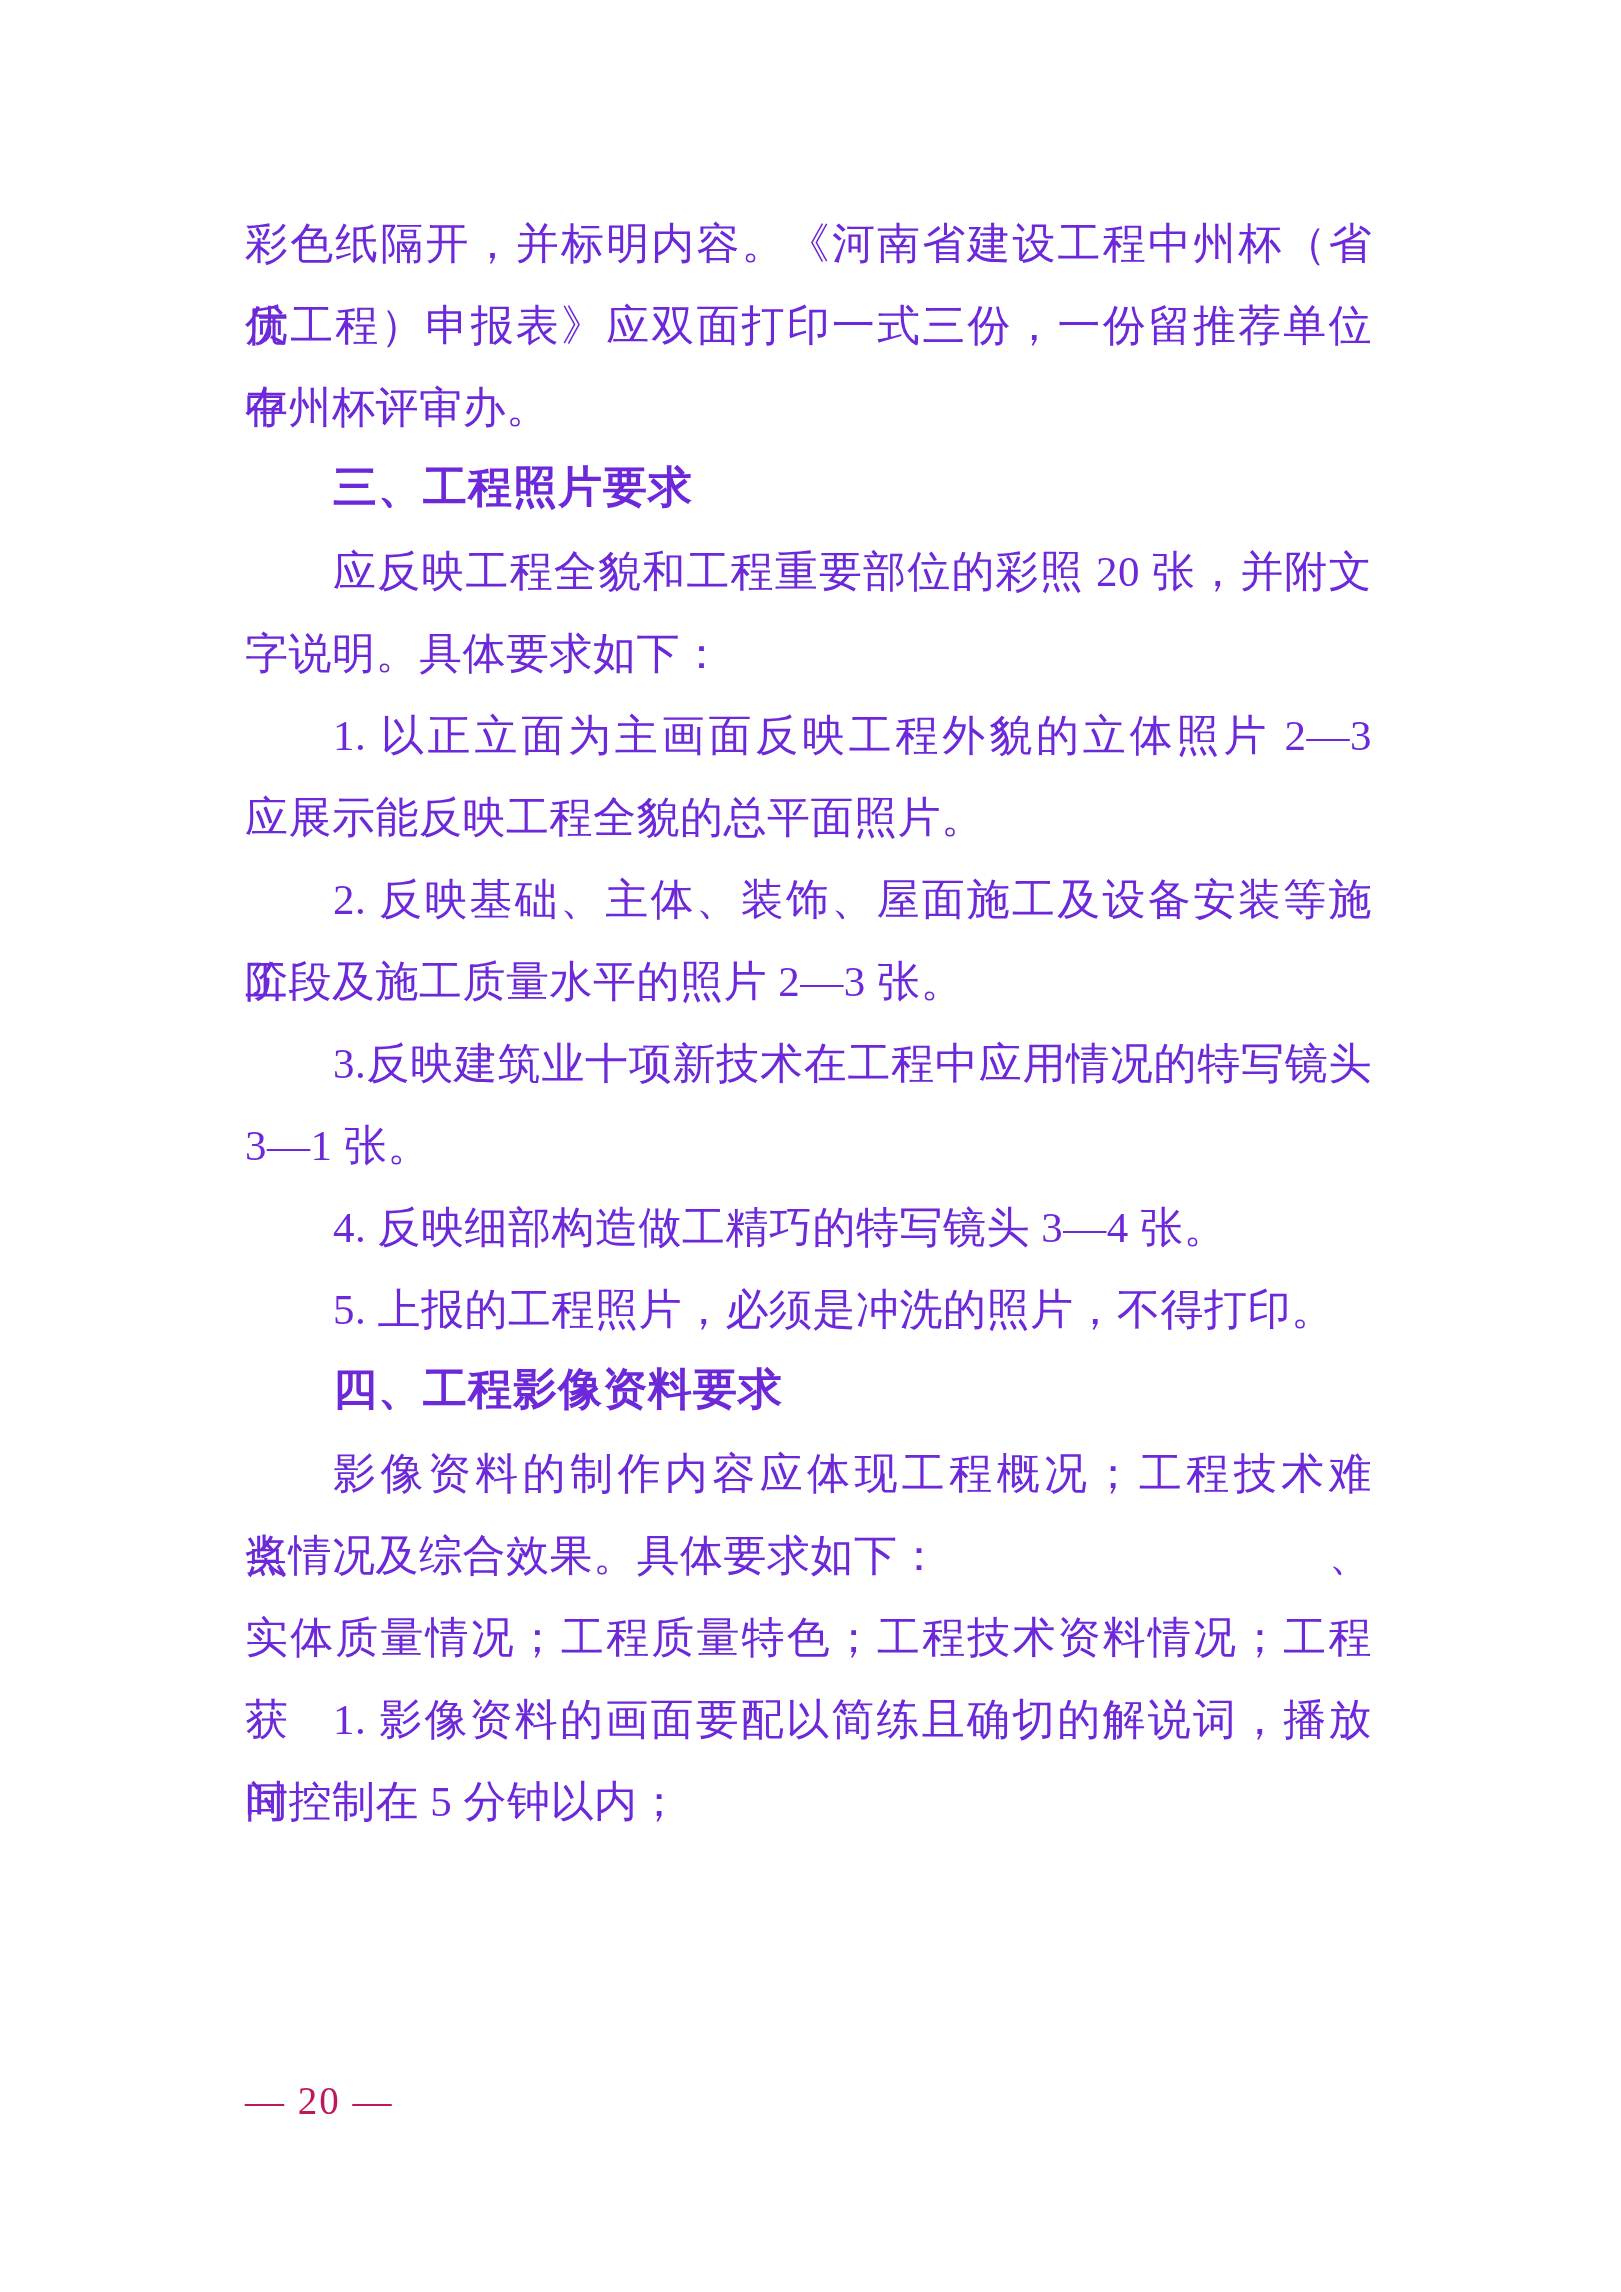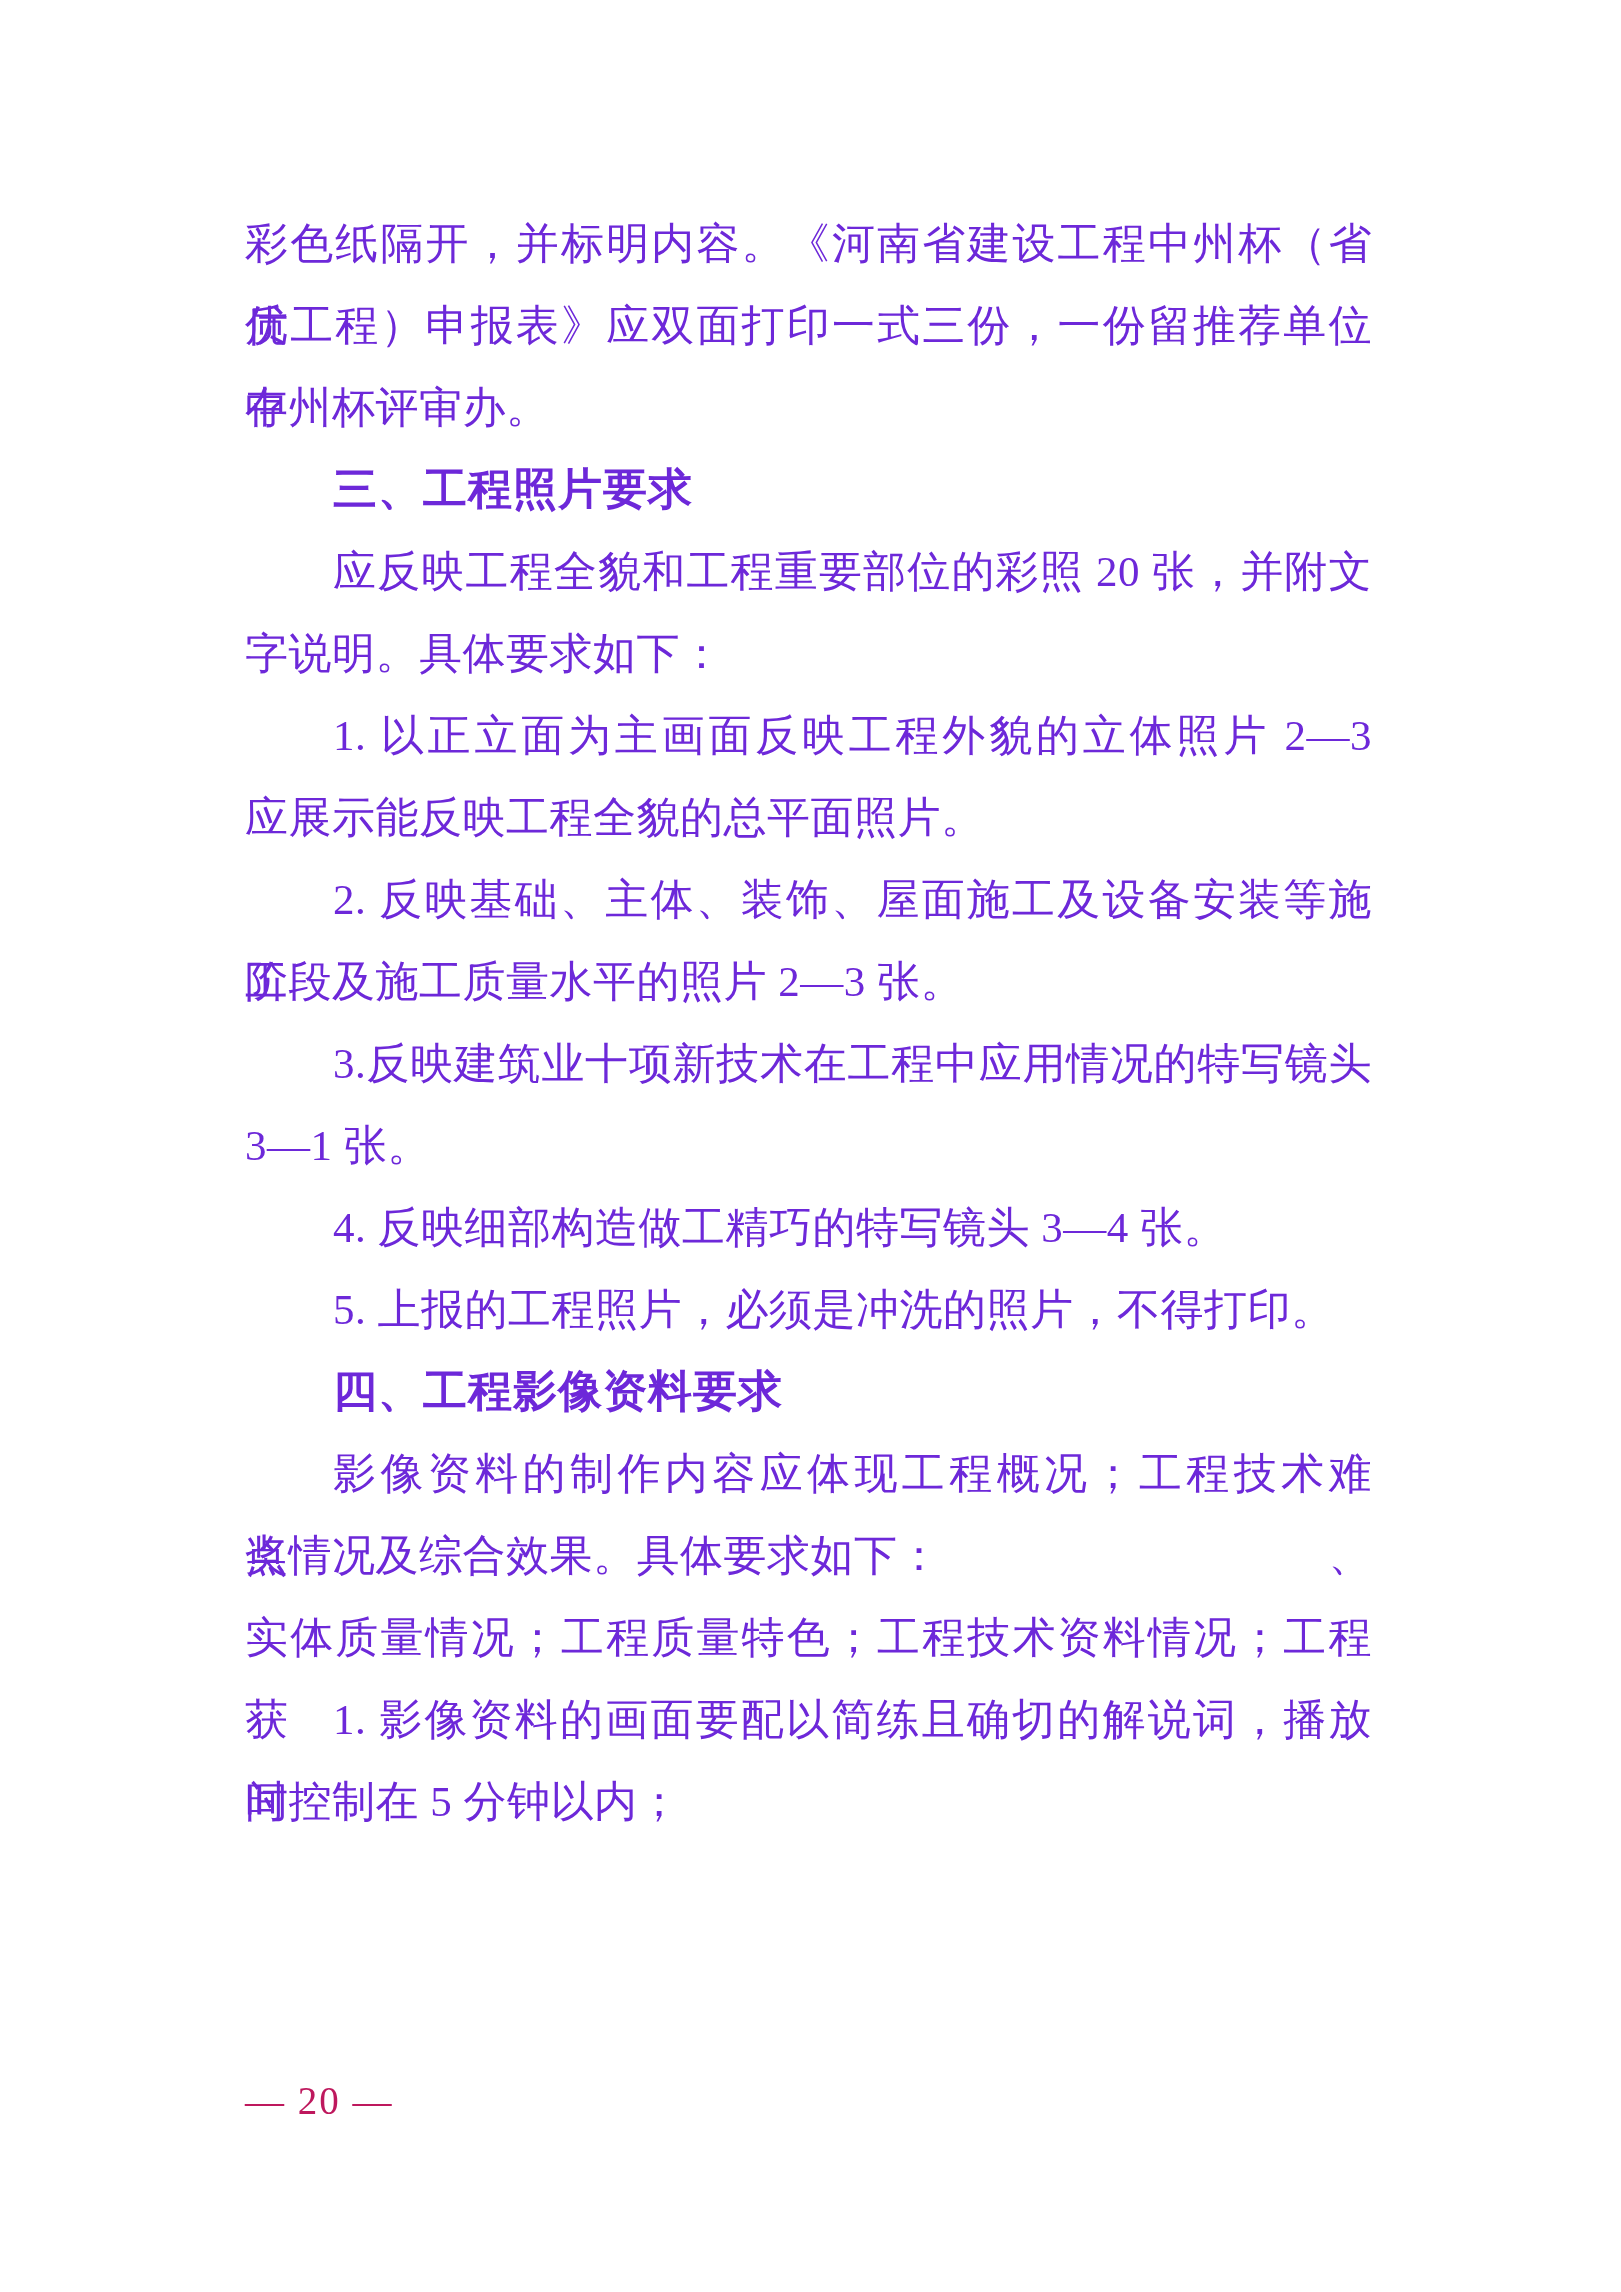--- a/index.html
+++ b/index.html
@@ -31,21 +31,21 @@
     letter-spacing: 0.5px;
   }
   .ln.ind {
     text-indent: 88px;
   }
   .ln.j {
     text-align: justify;
     text-align-last: justify;
   }
   .ln.hd {
-    font-family: Liberation Serif, serif;
+    font-family: Liberation Mono, monospace;
     font-weight: bold;
     font-size: 44px;
     letter-spacing: 1px;
   }
   .footer {
     position: absolute;
     left: 245px;
     top: 2076px;
     height: 49px;
     line-height: 49px;

